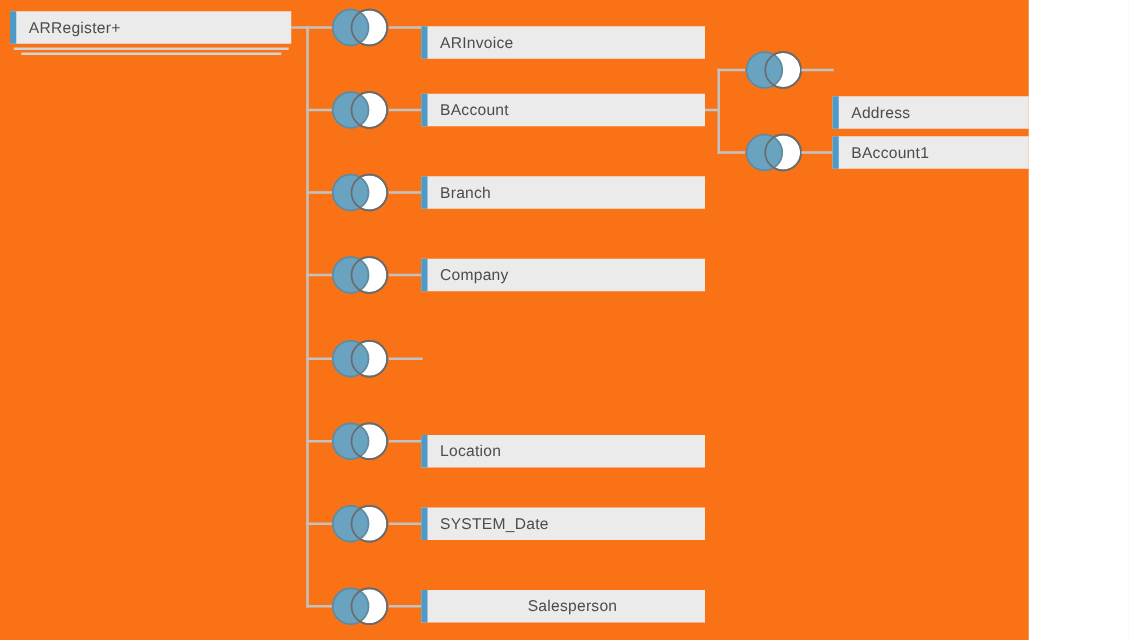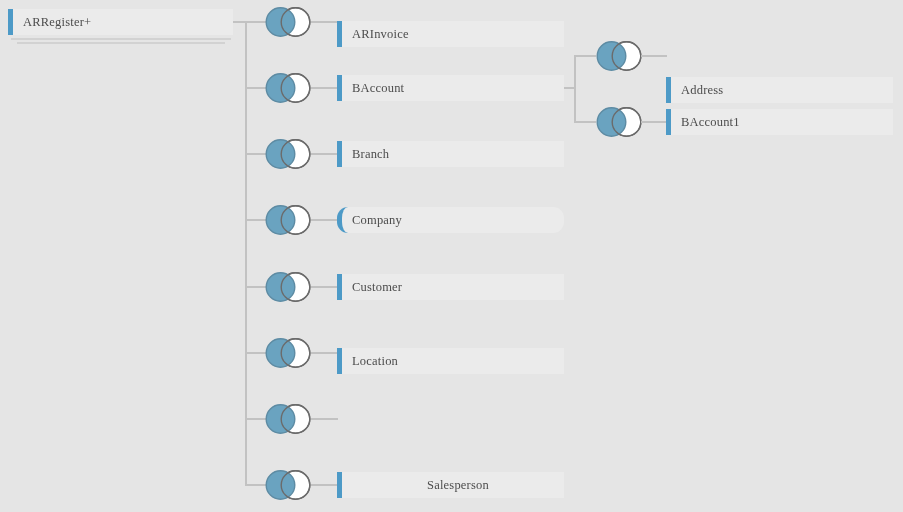--- a/index.html
+++ b/index.html
@@ -1,21 +1,21 @@
 <!DOCTYPE html>
 <html><head>
 <meta charset="utf-8">
 <style>
   html, body { margin: 0; padding: 0; background: #ffffff; }
   #canvas {
     position: relative;
-    width: 903px;
+    width: 823px;
     height: 512px;
-    background: #e5e5e5;
-    font-family: Liberation Serif, serif;
+    background: #f97316;
+    font-family: Liberation Sans, sans-serif;
     overflow: hidden;
   }
   
   .hline, .vline { position: absolute; background: #c2c2c2; }
   .hline { height: 2px; }
   .vline { width: 2px; }
   
   .node {
     position: absolute;
     height: 26px;
@@ -88,53 +88,53 @@
     <span class="lbl">Branch</span>
   </div>
 
   <div class="hline" style="left:245px; top:219px; width:21px;"></div>
   <svg class="venn" style="left:264px; top:204px;" viewBox="0 0 48 32">
     <circle class="venn-right" cx="31.5" cy="16" r="14.3"></circle>
     <circle class="venn-left" cx="16.5" cy="16" r="14.3"></circle>
     <circle class="venn-overlay" cx="31.5" cy="16" r="14.3"></circle>
   </svg>
   <div class="hline" style="left:311px; top:219px; width:27px;"></div>
-  <div class="node" style="left:337px; top:207px;border-radius:11px;">
+  <div class="node" style="left:337px; top:207px;">
     <span class="lbl">Company</span>
   </div>
 
   <div class="hline" style="left:245px; top:286px; width:21px;"></div>
   <svg class="venn" style="left:264px; top:271px;" viewBox="0 0 48 32">
     <circle class="venn-right" cx="31.5" cy="16" r="14.3"></circle>
     <circle class="venn-left" cx="16.5" cy="16" r="14.3"></circle>
     <circle class="venn-overlay" cx="31.5" cy="16" r="14.3"></circle>
   </svg>
   <div class="hline" style="left:311px; top:286px; width:27px;"></div>
-  <div class="node" style="left:337px; top:274px;">
-    <span class="lbl">Customer</span>
-  </div>
 
   <div class="hline" style="left:245px; top:352px; width:21px;"></div>
   <svg class="venn" style="left:264px; top:337px;" viewBox="0 0 48 32">
     <circle class="venn-right" cx="31.5" cy="16" r="14.3"></circle>
     <circle class="venn-left" cx="16.5" cy="16" r="14.3"></circle>
     <circle class="venn-overlay" cx="31.5" cy="16" r="14.3"></circle>
   </svg>
   <div class="hline" style="left:311px; top:352px; width:27px;"></div>
   <div class="node" style="left:337px; top:348px;">
     <span class="lbl">Location</span>
   </div>
 
   <div class="hline" style="left:245px; top:418px; width:21px;"></div>
   <svg class="venn" style="left:264px; top:403px;" viewBox="0 0 48 32">
     <circle class="venn-right" cx="31.5" cy="16" r="14.3"></circle>
     <circle class="venn-left" cx="16.5" cy="16" r="14.3"></circle>
     <circle class="venn-overlay" cx="31.5" cy="16" r="14.3"></circle>
   </svg>
   <div class="hline" style="left:311px; top:418px; width:27px;"></div>
+  <div class="node" style="left:337px; top:406px;">
+    <span class="lbl">SYSTEM_Date</span>
+  </div>
 
   <div class="hline" style="left:245px; top:484px; width:21px;"></div>
   <svg class="venn" style="left:264px; top:469px;" viewBox="0 0 48 32">
     <circle class="venn-right" cx="31.5" cy="16" r="14.3"></circle>
     <circle class="venn-left" cx="16.5" cy="16" r="14.3"></circle>
     <circle class="venn-overlay" cx="31.5" cy="16" r="14.3"></circle>
   </svg>
   <div class="hline" style="left:311px; top:484px; width:27px;"></div>
   <div class="node" style="left:337px; top:472px;justify-content:center;">
     <span class="lbl">Salesperson</span>

